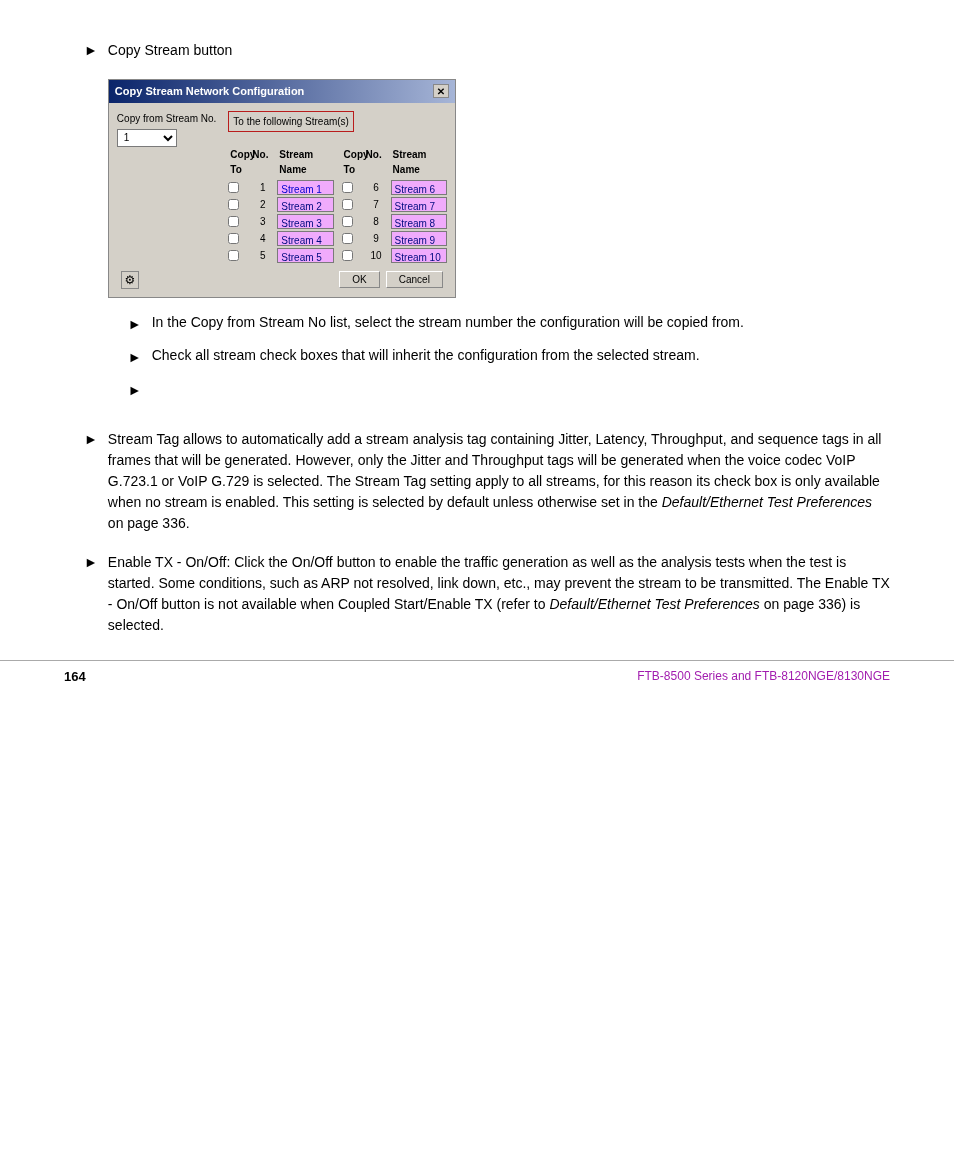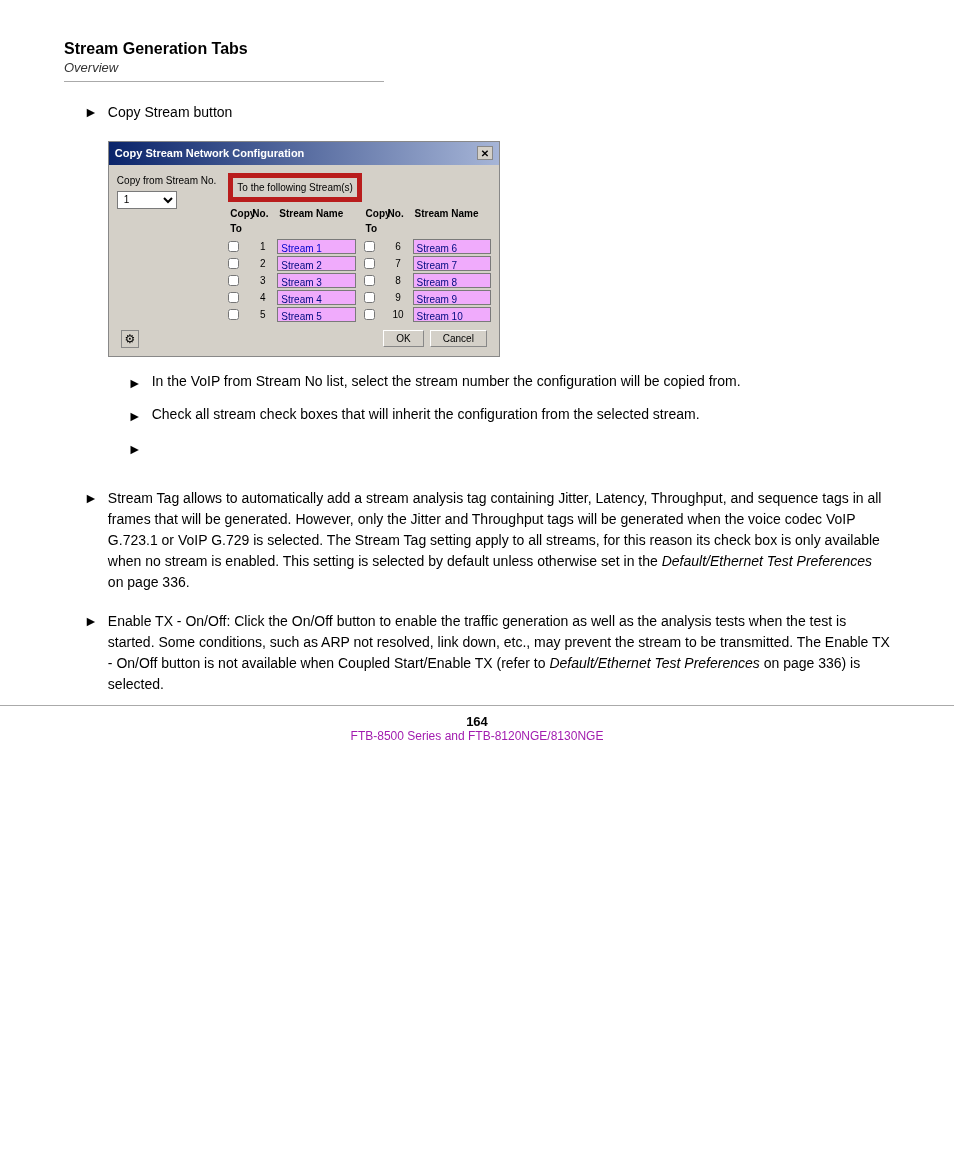--- a/index.html
+++ b/index.html
@@ -86,21 +86,21 @@
       line-height: 1.5;
     }
 
     
     .dialog-wrapper {
       margin: 18px 0 14px 0;
     }
     .dialog-box {
       border: 1px solid #888;
       background: #d4d0c8;
-      width: 392px;
+      width: 348px;
       font-size: 11px;
       font-family: 'Tahoma', Arial, sans-serif;
       position: relative;
     }
     .dialog-titlebar {
       background: linear-gradient(to right, #0a246a, #a6b5d7);
       color: #fff;
       font-size: 11px;
       font-weight: bold;
       padding: 3px 6px;
@@ -147,23 +147,23 @@
       font-size: 10px;
       background: #fff;
       border: 1px solid #7a7a7a;
       padding: 0 2px;
     }
     .streams-section {
       flex: 1;
     }
     .streams-section-label {
       font-size: 10px;
-      border: 5px solid #b91c1c;
+      border: 1px solid #b91c1c;
       padding: 2px 4px;
-      margin-bottom: 4px;
+      margin-bottom: 15px;
       background: #d4d0c8;
       display: inline-block;
     }
     .streams-grid {
       display: flex;
       gap: 8px;
     }
     .streams-col {
       flex: 1;
     }
@@ -255,41 +255,35 @@
       position: absolute;
       bottom: 30px;
       left: 0;
       right: 0;
       padding: 0 64px;
       display: flex;
       justify-content: space-between;
       align-items: center;
       border-top: 1px solid #aaa;
       padding-top: 8px;
-      flex-direction: column;
     }
     .footer-page-number {
       font-weight: bold;
       font-size: 13px;
     }
     .footer-product {
       font-size: 12px;
       color: #a21caf;
     }
   </style>
 </head>
 <body>
 
 <div class="page">
 
-  <div class="page-header">
-    <span class="page-title">Stream Generation Tabs</span>
-    <span class="page-subtitle">Overview</span>
-    <hr class="header-rule">
-  </div>
 
   <div class="content">
 
     <div class="bullet-item">
       <span class="bullet-arrow">►</span>
       <div class="bullet-text">
         <span>
           <b>Copy Stream</b>
           <span> button</span>
         </span>
@@ -392,21 +386,21 @@
           </div>
         </div>
 
         
 
         
         <div class="sub-bullets">
           <div class="sub-bullet-item">
             <span class="sub-bullet-arrow">►</span>
             <span class="sub-bullet-text">
-              In the <b>VoIP from Stream No</b> list, select the stream number the configuration will be copied from.
+              In the <b>Copy from Stream No</b> list, select the stream number the configuration will be copied from.
             </span>
           </div>
           <div class="sub-bullet-item">
             <span class="sub-bullet-arrow">►</span>
             <span class="sub-bullet-text">
               Check all stream check boxes that will inherit the configuration from the selected stream.
             </span>
           </div>
           <div class="sub-bullet-item">
             <span class="sub-bullet-arrow">►</span>

